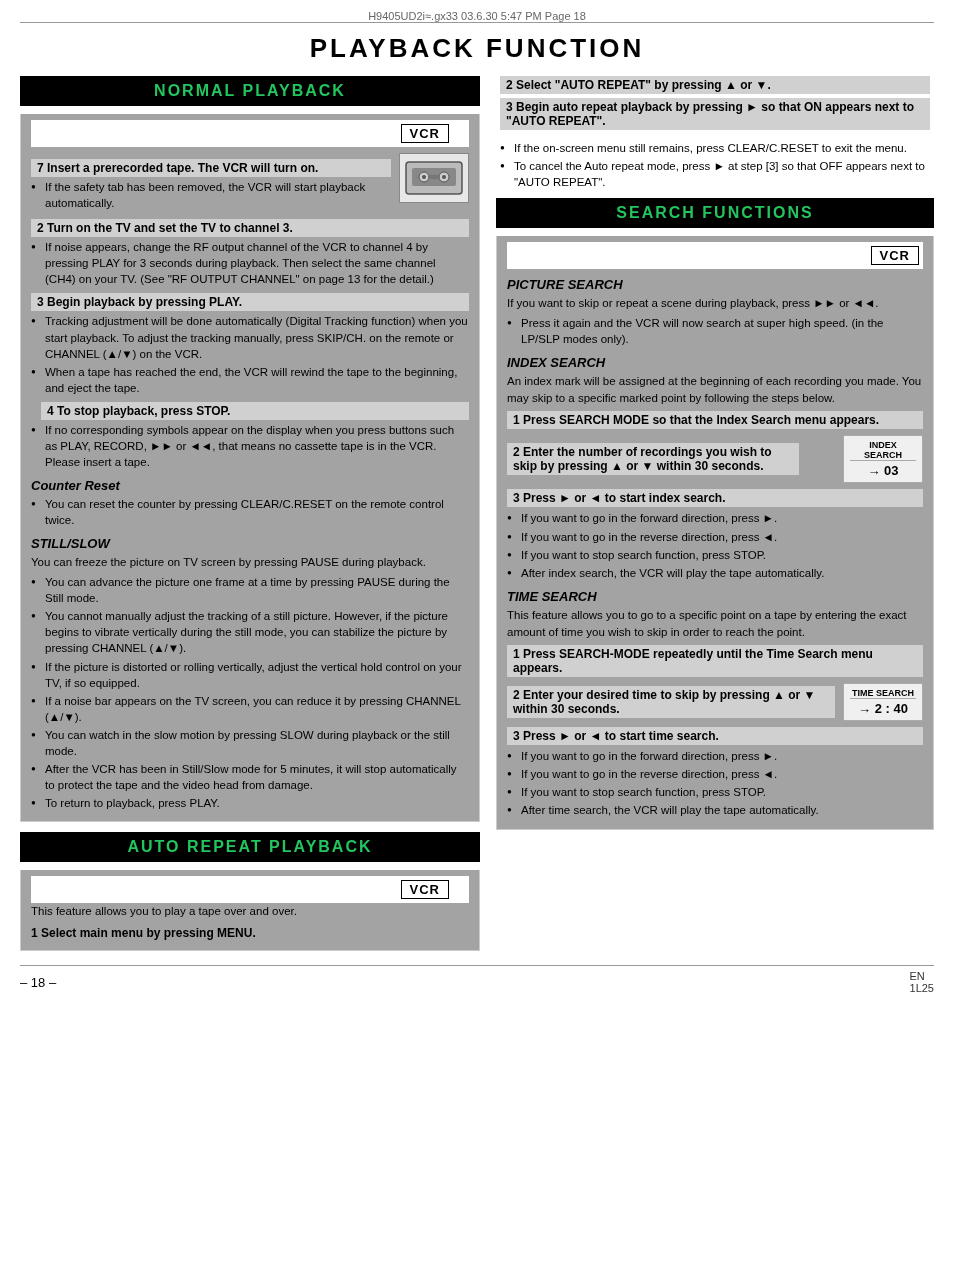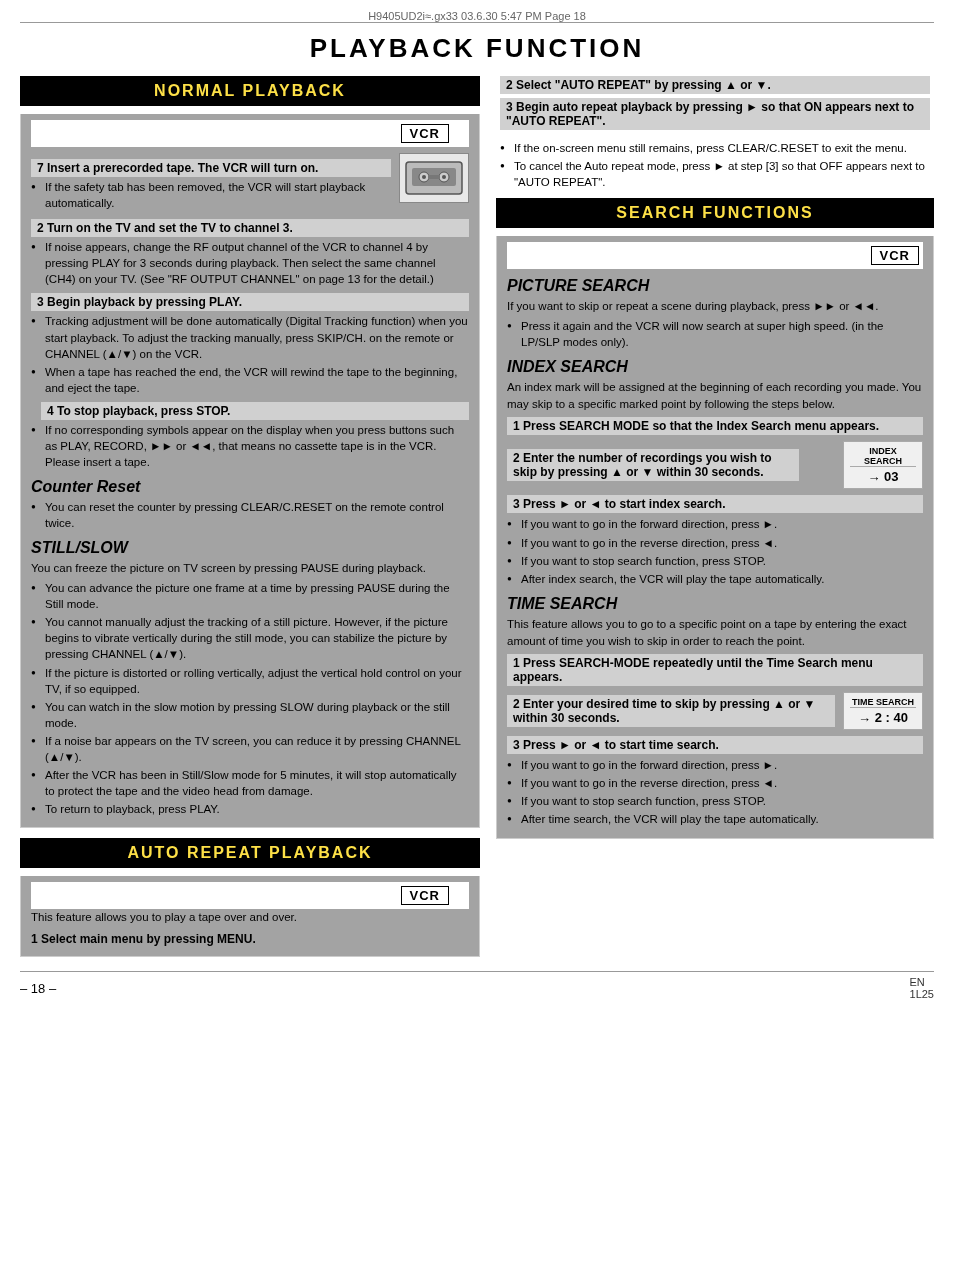--- a/index.html
+++ b/index.html
@@ -38,21 +38,21 @@
     }
     .right-col {
       flex: 1;
     }
     .section-box {
       border: 2px solid #000;
       background: #000;
       margin-bottom: 10px;
     }
     .section-box-title {
-      color: #fde047;
+      color: #22c55e;
       font-size: 16px;
       font-weight: bold;
       text-align: center;
       padding: 4px 8px;
       letter-spacing: 2px;
     }
     .vcr-badge-wrap {
       background: #fff;
       padding: 4px 0;
       display: flex;
@@ -93,21 +93,21 @@
     .bullet-item::before {
       content: "●";
       position: absolute;
       left: 0;
       font-size: 8px;
       top: 2px;
     }
     .sub-section-title {
       font-style: italic;
       font-weight: bold;
-      font-size: 16px;
+      font-size: 13px;
       margin: 8px 0 3px 0;
     }
     p.body-text {
       font-size: 11.5px;
       line-height: 1.45;
       margin-bottom: 3px;
     }
     .step-row {
       display: flex;
       align-items: flex-start;
@@ -248,22 +248,22 @@
 
       <div class="sub-section-title">Counter Reset</div>
       <div class="bullet-item">You can reset the counter by pressing CLEAR/C.RESET on the remote control twice.</div>
 
       <div class="sub-section-title">STILL/SLOW</div>
       <p class="body-text">You can freeze the picture on TV screen by pressing PAUSE during playback.</p>
       <div id="still-slow-bullets">
           <div class="bullet-item">You can advance the picture one frame at a time by pressing PAUSE during the Still mode.</div>
           <div class="bullet-item">You cannot manually adjust the tracking of a still picture.  However, if the picture begins to vibrate vertically during the still mode, you can stabilize the picture by pressing CHANNEL (▲/▼).</div>
           <div class="bullet-item">If the picture is distorted or rolling vertically, adjust the vertical hold control on your TV, if so equipped.</div>
+          <div class="bullet-item">If a noise bar appears on the TV screen, you can reduce it by pressing CHANNEL (▲/▼).</div>
           <div class="bullet-item">You can watch in the slow motion by pressing SLOW during playback or the still mode.</div>
-          <div class="bullet-item">If a noise bar appears on the TV screen, you can reduce it by pressing CHANNEL (▲/▼).</div>
           <div class="bullet-item">After the VCR has been in Still/Slow mode for 5 minutes, it will stop automatically to protect the tape and the video head from damage.</div>
           <div class="bullet-item">To return to playback, press PLAY.</div>
         </div>
     </div>
 
     <div class="section-box">
       <div class="section-box-title">AUTO REPEAT PLAYBACK</div>
     </div>
 
     <div class="section-content" style="border:1px solid #ccc; border-top:none; margin-top:-2px;">

